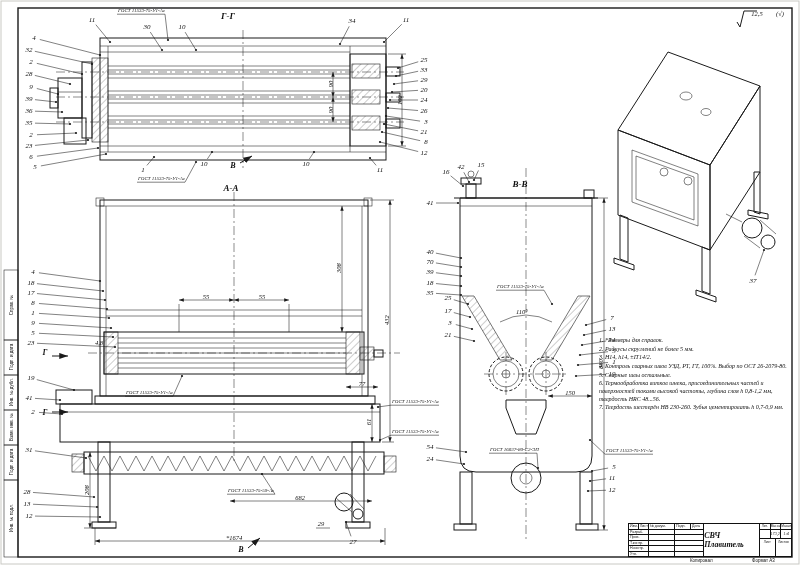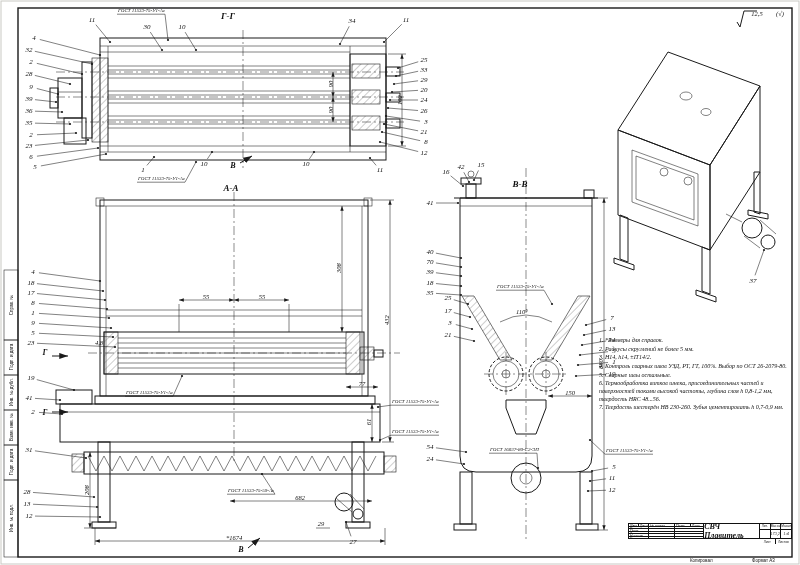--- a/index.html
+++ b/index.html
@@ -19,21 +19,21 @@
   .callout{font:italic 7px "Liberation Serif",serif;transform:translate(-50%,-50%);}
   .dim{font:italic 6.5px "Liberation Serif",serif;transform:translate(-50%,-50%);}
   .weld{font:italic 5px "Liberation Serif",serif;transform:none;}
   .sect{font:italic bold 9px "Liberation Serif",serif;transform:translate(-50%,-50%);}
   .sect.small{font-size:8px;}
   .mlabel{font:4.5px "Liberation Sans",sans-serif;}
   .rot{transform:translate(-50%,-50%) rotate(-90deg) !important;}
   .notes{position:absolute;left:599px;top:337px;width:193px;
          font:italic 6px "Liberation Serif",serif;color:#111;line-height:1.28;}
   .note-line{margin-bottom:1px;}
-  .tblock{position:absolute;left:628px;top:523px;width:164px;height:16px;display:flex;
+  .tblock{position:absolute;left:628px;top:523px;width:164px;height:34px;display:flex;
           background:#fff;border:1.3px solid #111;box-sizing:border-box;color:#111;}
   .tb-left{width:76px;border-right:1.1px solid #111;display:flex;flex-direction:column;}
   .tb-row{flex:1;display:flex;border-bottom:.5px solid #111;min-height:0;}
   .tb-row:last-child{border-bottom:none;}
   .tb-row span{display:block;border-right:.5px solid #111;font-size:3.6px;line-height:5px;
                padding-left:1px;overflow:hidden;white-space:nowrap;box-sizing:border-box;}
   .tb-row span:last-child{border-right:none;flex:1;}
   .tb-mid{width:56px;display:flex;align-items:center;justify-content:center;}
   .tb-title{font:italic bold 8px "Liberation Serif",serif;}
   .tb-right{width:32px;border-left:1.1px solid #111;display:flex;flex-direction:column;}

